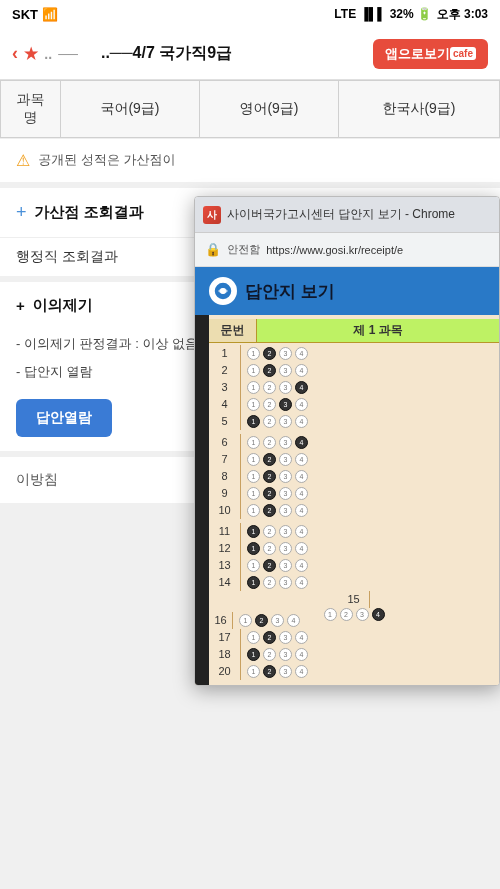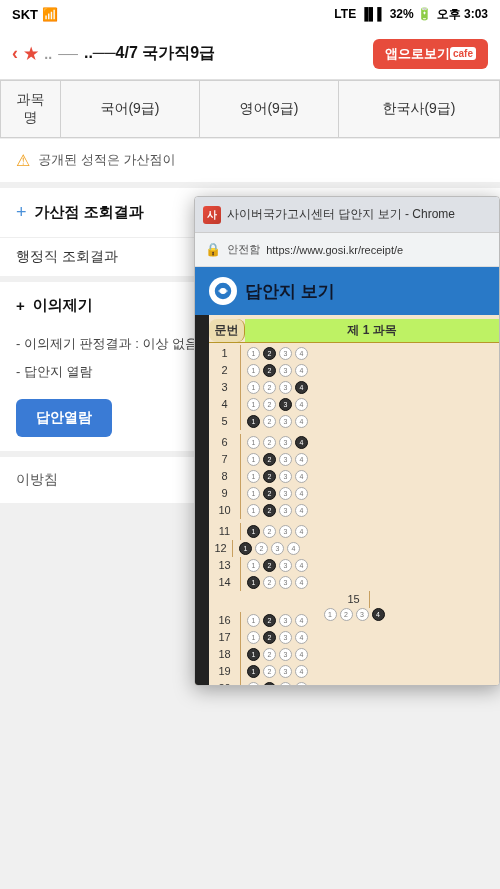--- a/index.html
+++ b/index.html
@@ -294,21 +294,21 @@
     <span>오후 3:03</span>
   </div>
 </div>
 
 <div class="top-nav">
   <div class="top-nav-left">
     <span class="back-arrow">‹</span>
     <span class="star-icon">★</span>
     <span style="color:#999; font-size:14px;">..</span>
     <span style="color:#999; font-size:14px;">──</span>
-    <span class="title-text" style="font-size:16px; color:#111; font-weight:600;">..──4/7 국가직9급</span>
+    <span class="title-text" style="font-size:16px; color:#111; font-weight:600;margin-left:17px;">..──4/7 국가직9급</span>
   </div>
   <button class="app-btn">
     <span>앱으로보기</span>
     <span class="cafe-badge">cafe</span>
   </button>
 </div>
 
 <div class="main-content">
 
   <table class="score-table">
@@ -382,21 +382,21 @@
       <span class="chrome-page-title">답안지 보기</span>
     </div>
 
     <div class="answer-sheet-container">
 
       <div style="position:relative; flex:1; display:flex;">
         <div style="width:14px; background:#222; flex-shrink:0;"></div>
         <div style="flex:1; background:#f5e6ce; padding:4px 0 0 0; overflow:hidden;">
 
           <div style="display:flex; border-bottom:1px solid #b8962a; margin-bottom:2px;">
-            <div style="width:36px; text-align:center; font-size:12px; font-weight:700; color:#333; padding:3px 0; background:#ecddb0; border-right:1px solid #b8962a;border-radius:8px;">문번</div>
+            <div style="width:48px; text-align:center; font-size:12px; font-weight:700; color:#333; padding:3px 0; background:#ecddb0; border-right:1px solid #b8962a;">문번</div>
             <div style="flex:1; text-align:center; font-size:12px; font-weight:700; color:#333; padding:3px 0; background:#bef264;">제 1 과목</div>
           </div>
 
           <div id="answer-rows">
 
           <div style="display: flex; align-items: center; height: 17px;">
                 <div style="width: 32px; text-align: center; font-size: 11px; color: rgb(51, 51, 51); border-right: 1px solid rgb(200, 160, 96); line-height: 17px;">1</div>
                 <div style="display: flex; gap: 3px; padding: 0px 6px; align-items: center; flex: 1 1 0%;">
                   <div style="width: 13px; height: 13px; border-radius: 50%; display: flex; align-items: center; justify-content: center; font-size: 7px; background: rgb(255, 255, 255); color: rgb(119, 119, 119); border: 1px solid rgb(170, 170, 170);">1</div>
                   <div style="width: 13px; height: 13px; border-radius: 50%; display: flex; align-items: center; justify-content: center; font-size: 7px; background: rgb(51, 51, 51); color: rgb(255, 255, 255); border: 1px solid rgb(17, 17, 17);">2</div>
@@ -490,21 +490,21 @@
               <div style="display: flex; align-items: center; height: 17px;">
                 <div style="width: 32px; text-align: center; font-size: 11px; color: rgb(51, 51, 51); border-right: 1px solid rgb(200, 160, 96); line-height: 17px;">11</div>
                 <div style="display: flex; gap: 3px; padding: 0px 6px; align-items: center; flex: 1 1 0%;">
                   <div style="width: 13px; height: 13px; border-radius: 50%; display: flex; align-items: center; justify-content: center; font-size: 7px; background: rgb(51, 51, 51); color: rgb(255, 255, 255); border: 1px solid rgb(17, 17, 17);">1</div>
                   <div style="width: 13px; height: 13px; border-radius: 50%; display: flex; align-items: center; justify-content: center; font-size: 7px; background: rgb(255, 255, 255); color: rgb(119, 119, 119); border: 1px solid rgb(170, 170, 170);">2</div>
                   <div style="width: 13px; height: 13px; border-radius: 50%; display: flex; align-items: center; justify-content: center; font-size: 7px; background: rgb(255, 255, 255); color: rgb(119, 119, 119); border: 1px solid rgb(170, 170, 170);">3</div>
                   <div style="width: 13px; height: 13px; border-radius: 50%; display: flex; align-items: center; justify-content: center; font-size: 7px; background: rgb(255, 255, 255); color: rgb(119, 119, 119); border: 1px solid rgb(170, 170, 170);">4</div>
                 </div>
               </div>
               <div style="display: flex; align-items: center; height: 17px;">
-                <div style="width: 24px; text-align: center; font-size: 11px; color: rgb(51, 51, 51); border-right: 1px solid rgb(200, 160, 96); line-height: 17px;">12</div>
+                <div style="width: 32px; text-align: center; font-size: 11px; color: rgb(51, 51, 51); border-right: 1px solid rgb(200, 160, 96); line-height: 17px;">12</div>
                 <div style="display: flex; gap: 3px; padding: 0px 6px; align-items: center; flex: 1 1 0%;">
                   <div style="width: 13px; height: 13px; border-radius: 50%; display: flex; align-items: center; justify-content: center; font-size: 7px; background: rgb(51, 51, 51); color: rgb(255, 255, 255); border: 1px solid rgb(17, 17, 17);">1</div>
                   <div style="width: 13px; height: 13px; border-radius: 50%; display: flex; align-items: center; justify-content: center; font-size: 7px; background: rgb(255, 255, 255); color: rgb(119, 119, 119); border: 1px solid rgb(170, 170, 170);">2</div>
                   <div style="width: 13px; height: 13px; border-radius: 50%; display: flex; align-items: center; justify-content: center; font-size: 7px; background: rgb(255, 255, 255); color: rgb(119, 119, 119); border: 1px solid rgb(170, 170, 170);">3</div>
                   <div style="width: 13px; height: 13px; border-radius: 50%; display: flex; align-items: center; justify-content: center; font-size: 7px; background: rgb(255, 255, 255); color: rgb(119, 119, 119); border: 1px solid rgb(170, 170, 170);">4</div>
                 </div>
               </div>
               <div style="display: flex; align-items: center; height: 17px;">
                 <div style="width: 32px; text-align: center; font-size: 11px; color: rgb(51, 51, 51); border-right: 1px solid rgb(200, 160, 96); line-height: 17px;">13</div>
                 <div style="display: flex; gap: 3px; padding: 0px 6px; align-items: center; flex: 1 1 0%;">
@@ -527,48 +527,39 @@
                 <div style="width: 32px; text-align: center; font-size: 11px; color: rgb(51, 51, 51); border-right: 1px solid rgb(200, 160, 96); line-height: 17px;">15</div>
                 <div style="display: flex; gap: 3px; padding: 0px 6px; align-items: center; flex: 1 1 0%;">
                   <div style="width: 13px; height: 13px; border-radius: 50%; display: flex; align-items: center; justify-content: center; font-size: 7px; background: rgb(255, 255, 255); color: rgb(119, 119, 119); border: 1px solid rgb(170, 170, 170);">1</div>
                   <div style="width: 13px; height: 13px; border-radius: 50%; display: flex; align-items: center; justify-content: center; font-size: 7px; background: rgb(255, 255, 255); color: rgb(119, 119, 119); border: 1px solid rgb(170, 170, 170);">2</div>
                   <div style="width: 13px; height: 13px; border-radius: 50%; display: flex; align-items: center; justify-content: center; font-size: 7px; background: rgb(255, 255, 255); color: rgb(119, 119, 119); border: 1px solid rgb(170, 170, 170);">3</div>
                   <div style="width: 13px; height: 13px; border-radius: 50%; display: flex; align-items: center; justify-content: center; font-size: 7px; background: rgb(51, 51, 51); color: rgb(255, 255, 255); border: 1px solid rgb(17, 17, 17);">4</div>
                 </div>
               </div>
               <div style="height: 4px;"></div>
               <div style="display: flex; align-items: center; height: 17px;">
-                <div style="width: 32px; text-align: center; font-size: 11px; color: rgb(51, 51, 51); border-right: 1px solid rgb(200, 160, 96); line-height: 17px;">16</div>
+                <div style="width: 24px; text-align: center; font-size: 11px; color: rgb(51, 51, 51); border-right: 1px solid rgb(200, 160, 96); line-height: 17px;">16</div>
                 <div style="display: flex; gap: 3px; padding: 0px 6px; align-items: center; flex: 1 1 0%;">
                   <div style="width: 13px; height: 13px; border-radius: 50%; display: flex; align-items: center; justify-content: center; font-size: 7px; background: rgb(255, 255, 255); color: rgb(119, 119, 119); border: 1px solid rgb(170, 170, 170);">1</div>
                   <div style="width: 13px; height: 13px; border-radius: 50%; display: flex; align-items: center; justify-content: center; font-size: 7px; background: rgb(51, 51, 51); color: rgb(255, 255, 255); border: 1px solid rgb(17, 17, 17);">2</div>
                   <div style="width: 13px; height: 13px; border-radius: 50%; display: flex; align-items: center; justify-content: center; font-size: 7px; background: rgb(255, 255, 255); color: rgb(119, 119, 119); border: 1px solid rgb(170, 170, 170);">3</div>
                   <div style="width: 13px; height: 13px; border-radius: 50%; display: flex; align-items: center; justify-content: center; font-size: 7px; background: rgb(255, 255, 255); color: rgb(119, 119, 119); border: 1px solid rgb(170, 170, 170);">4</div>
                 </div>
               </div>
               <div style="display: flex; align-items: center; height: 17px;">
                 <div style="width: 32px; text-align: center; font-size: 11px; color: rgb(51, 51, 51); border-right: 1px solid rgb(200, 160, 96); line-height: 17px;">17</div>
                 <div style="display: flex; gap: 3px; padding: 0px 6px; align-items: center; flex: 1 1 0%;">
                   <div style="width: 13px; height: 13px; border-radius: 50%; display: flex; align-items: center; justify-content: center; font-size: 7px; background: rgb(255, 255, 255); color: rgb(119, 119, 119); border: 1px solid rgb(170, 170, 170);">1</div>
                   <div style="width: 13px; height: 13px; border-radius: 50%; display: flex; align-items: center; justify-content: center; font-size: 7px; background: rgb(51, 51, 51); color: rgb(255, 255, 255); border: 1px solid rgb(17, 17, 17);">2</div>
                   <div style="width: 13px; height: 13px; border-radius: 50%; display: flex; align-items: center; justify-content: center; font-size: 7px; background: rgb(255, 255, 255); color: rgb(119, 119, 119); border: 1px solid rgb(170, 170, 170);">3</div>
                   <div style="width: 13px; height: 13px; border-radius: 50%; display: flex; align-items: center; justify-content: center; font-size: 7px; background: rgb(255, 255, 255); color: rgb(119, 119, 119); border: 1px solid rgb(170, 170, 170);">4</div>
                 </div>
               </div>
               <div style="display: flex; align-items: center; height: 17px;">
                 <div style="width: 32px; text-align: center; font-size: 11px; color: rgb(51, 51, 51); border-right: 1px solid rgb(200, 160, 96); line-height: 17px;">18</div>
-                <div style="display: flex; gap: 3px; padding: 0px 6px; align-items: center; flex: 1 1 0%;">
-                  <div style="width: 13px; height: 13px; border-radius: 50%; display: flex; align-items: center; justify-content: center; font-size: 7px; background: rgb(51, 51, 51); color: rgb(255, 255, 255); border: 1px solid rgb(17, 17, 17);">1</div>
-                  <div style="width: 13px; height: 13px; border-radius: 50%; display: flex; align-items: center; justify-content: center; font-size: 7px; background: rgb(255, 255, 255); color: rgb(119, 119, 119); border: 1px solid rgb(170, 170, 170);">2</div>
-                  <div style="width: 13px; height: 13px; border-radius: 50%; display: flex; align-items: center; justify-content: center; font-size: 7px; background: rgb(255, 255, 255); color: rgb(119, 119, 119); border: 1px solid rgb(170, 170, 170);">3</div>
-                  <div style="width: 13px; height: 13px; border-radius: 50%; display: flex; align-items: center; justify-content: center; font-size: 7px; background: rgb(255, 255, 255); color: rgb(119, 119, 119); border: 1px solid rgb(170, 170, 170);">4</div>
-                </div>
-              </div>
-              <div style="display: flex; align-items: center; height: 17px;">
-                <div style="width: 32px; text-align: center; font-size: 11px; color: rgb(51, 51, 51); border-right: 1px solid rgb(200, 160, 96); line-height: 17px;">19</div>
                 <div style="display: flex; gap: 3px; padding: 0px 6px; align-items: center; flex: 1 1 0%;">
                   <div style="width: 13px; height: 13px; border-radius: 50%; display: flex; align-items: center; justify-content: center; font-size: 7px; background: rgb(51, 51, 51); color: rgb(255, 255, 255); border: 1px solid rgb(17, 17, 17);">1</div>
                   <div style="width: 13px; height: 13px; border-radius: 50%; display: flex; align-items: center; justify-content: center; font-size: 7px; background: rgb(255, 255, 255); color: rgb(119, 119, 119); border: 1px solid rgb(170, 170, 170);">2</div>
                   <div style="width: 13px; height: 13px; border-radius: 50%; display: flex; align-items: center; justify-content: center; font-size: 7px; background: rgb(255, 255, 255); color: rgb(119, 119, 119); border: 1px solid rgb(170, 170, 170);">3</div>
                   <div style="width: 13px; height: 13px; border-radius: 50%; display: flex; align-items: center; justify-content: center; font-size: 7px; background: rgb(255, 255, 255); color: rgb(119, 119, 119); border: 1px solid rgb(170, 170, 170);">4</div>
                 </div>
               </div>
               <div style="display: flex; align-items: center; height: 17px;">
                 <div style="width: 32px; text-align: center; font-size: 11px; color: rgb(51, 51, 51); border-right: 1px solid rgb(200, 160, 96); line-height: 17px;">20</div>
                 <div style="display: flex; gap: 3px; padding: 0px 6px; align-items: center; flex: 1 1 0%;">

